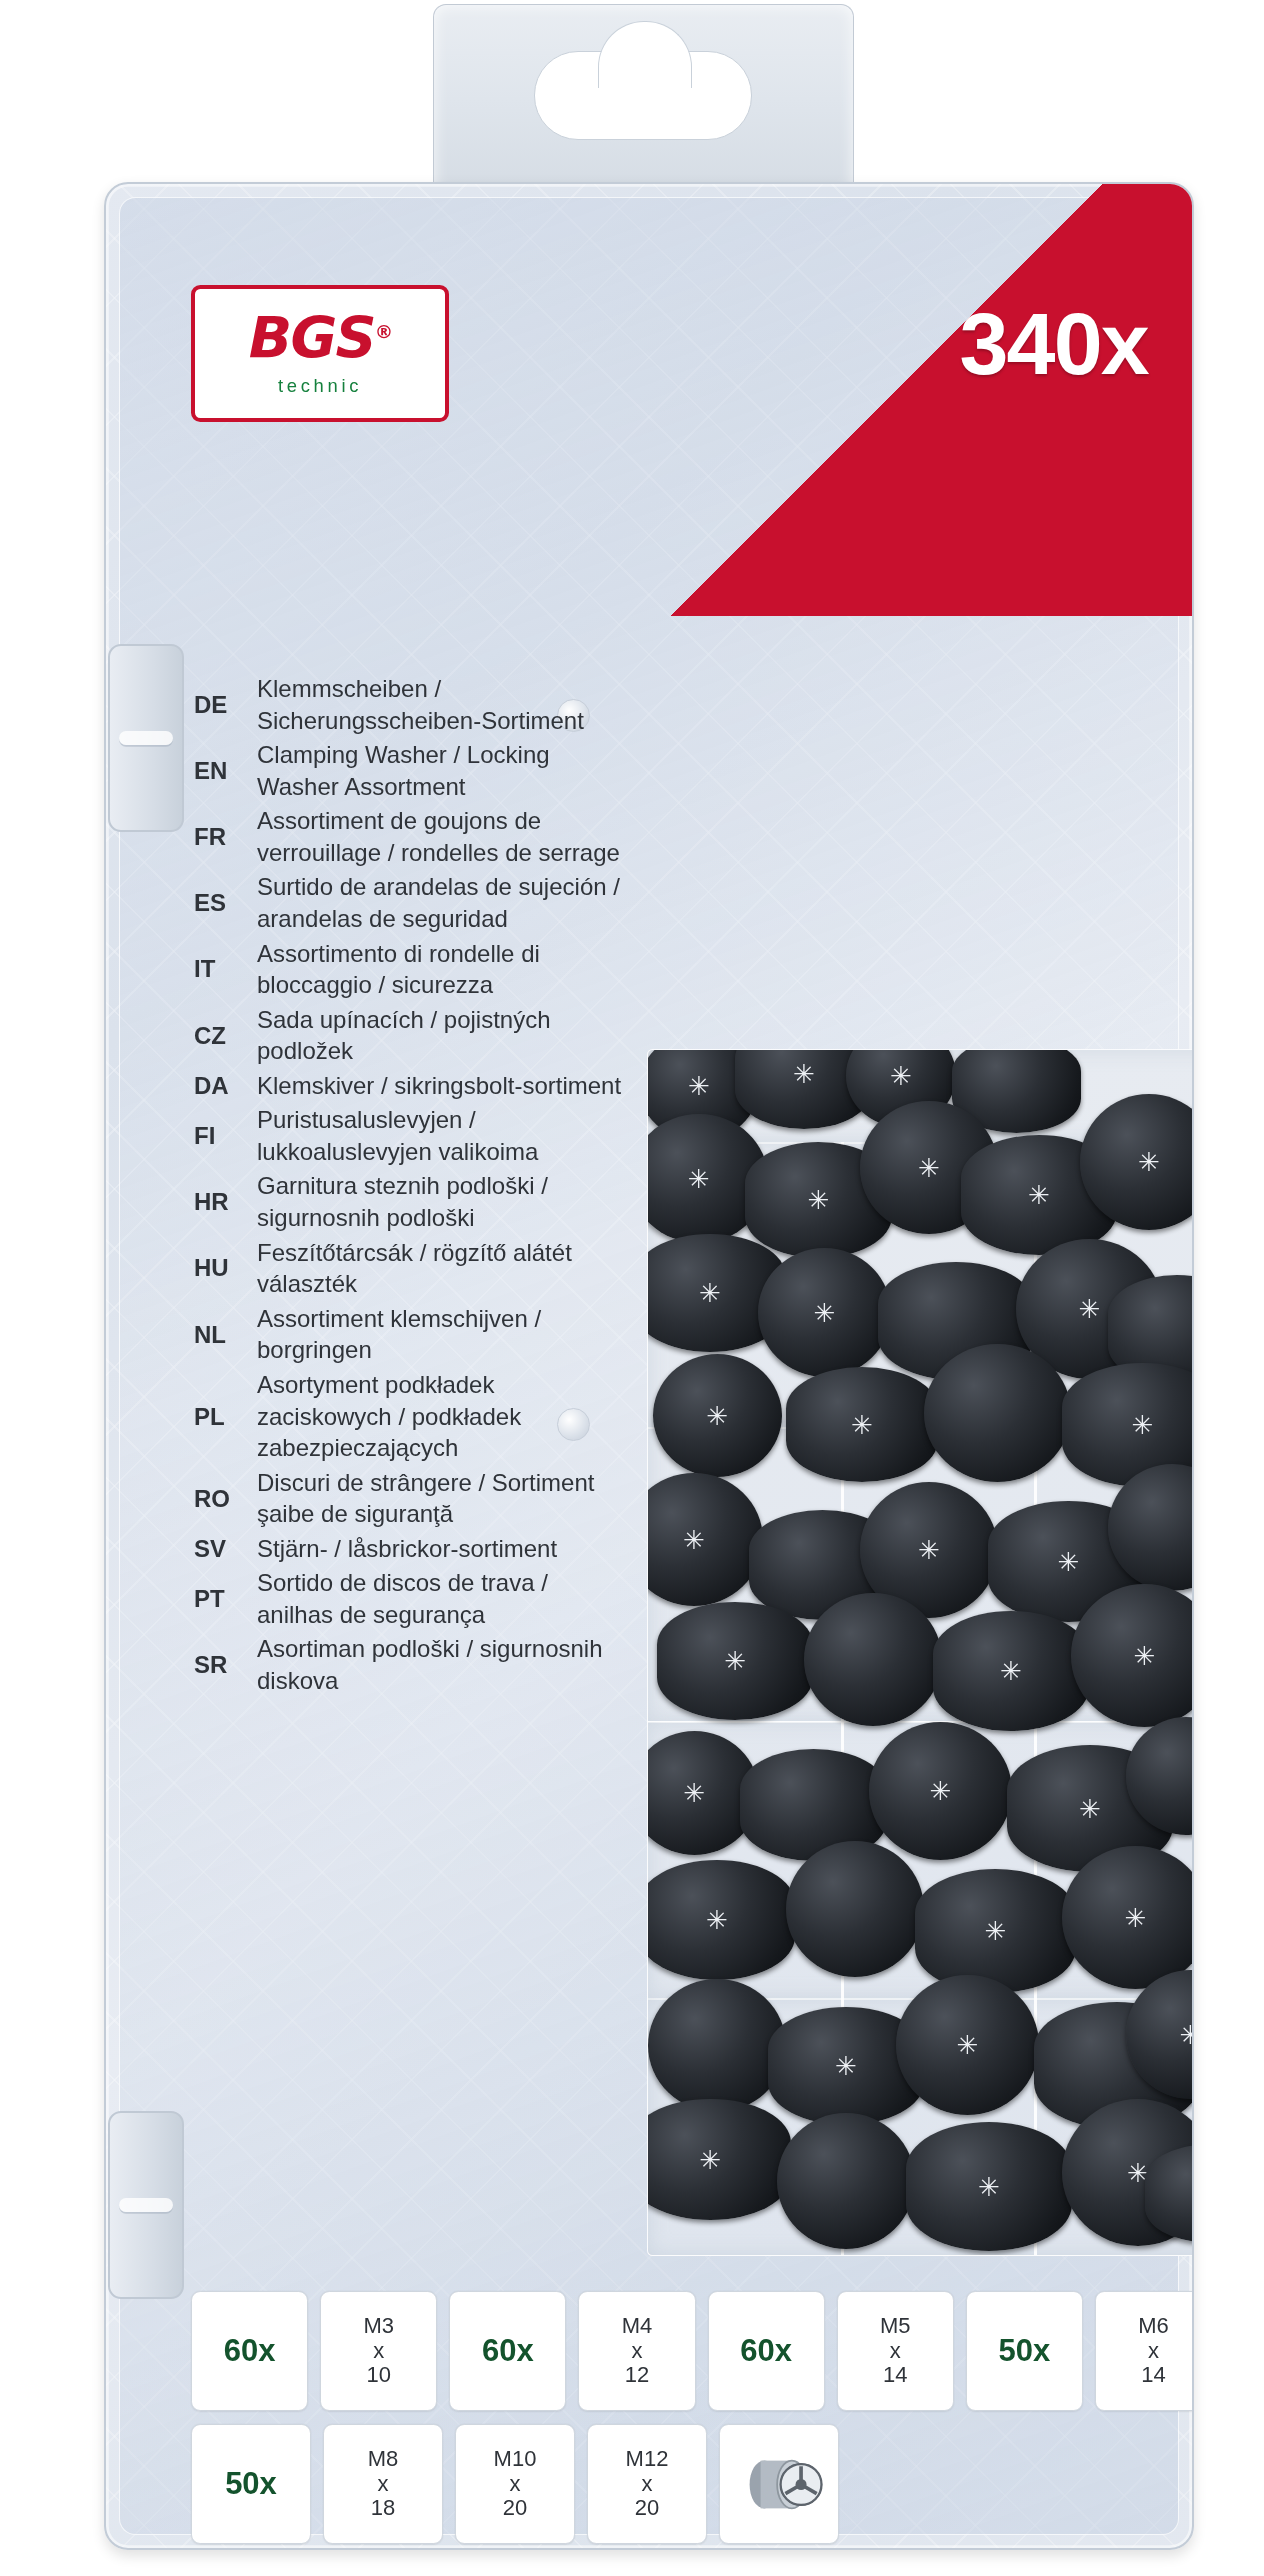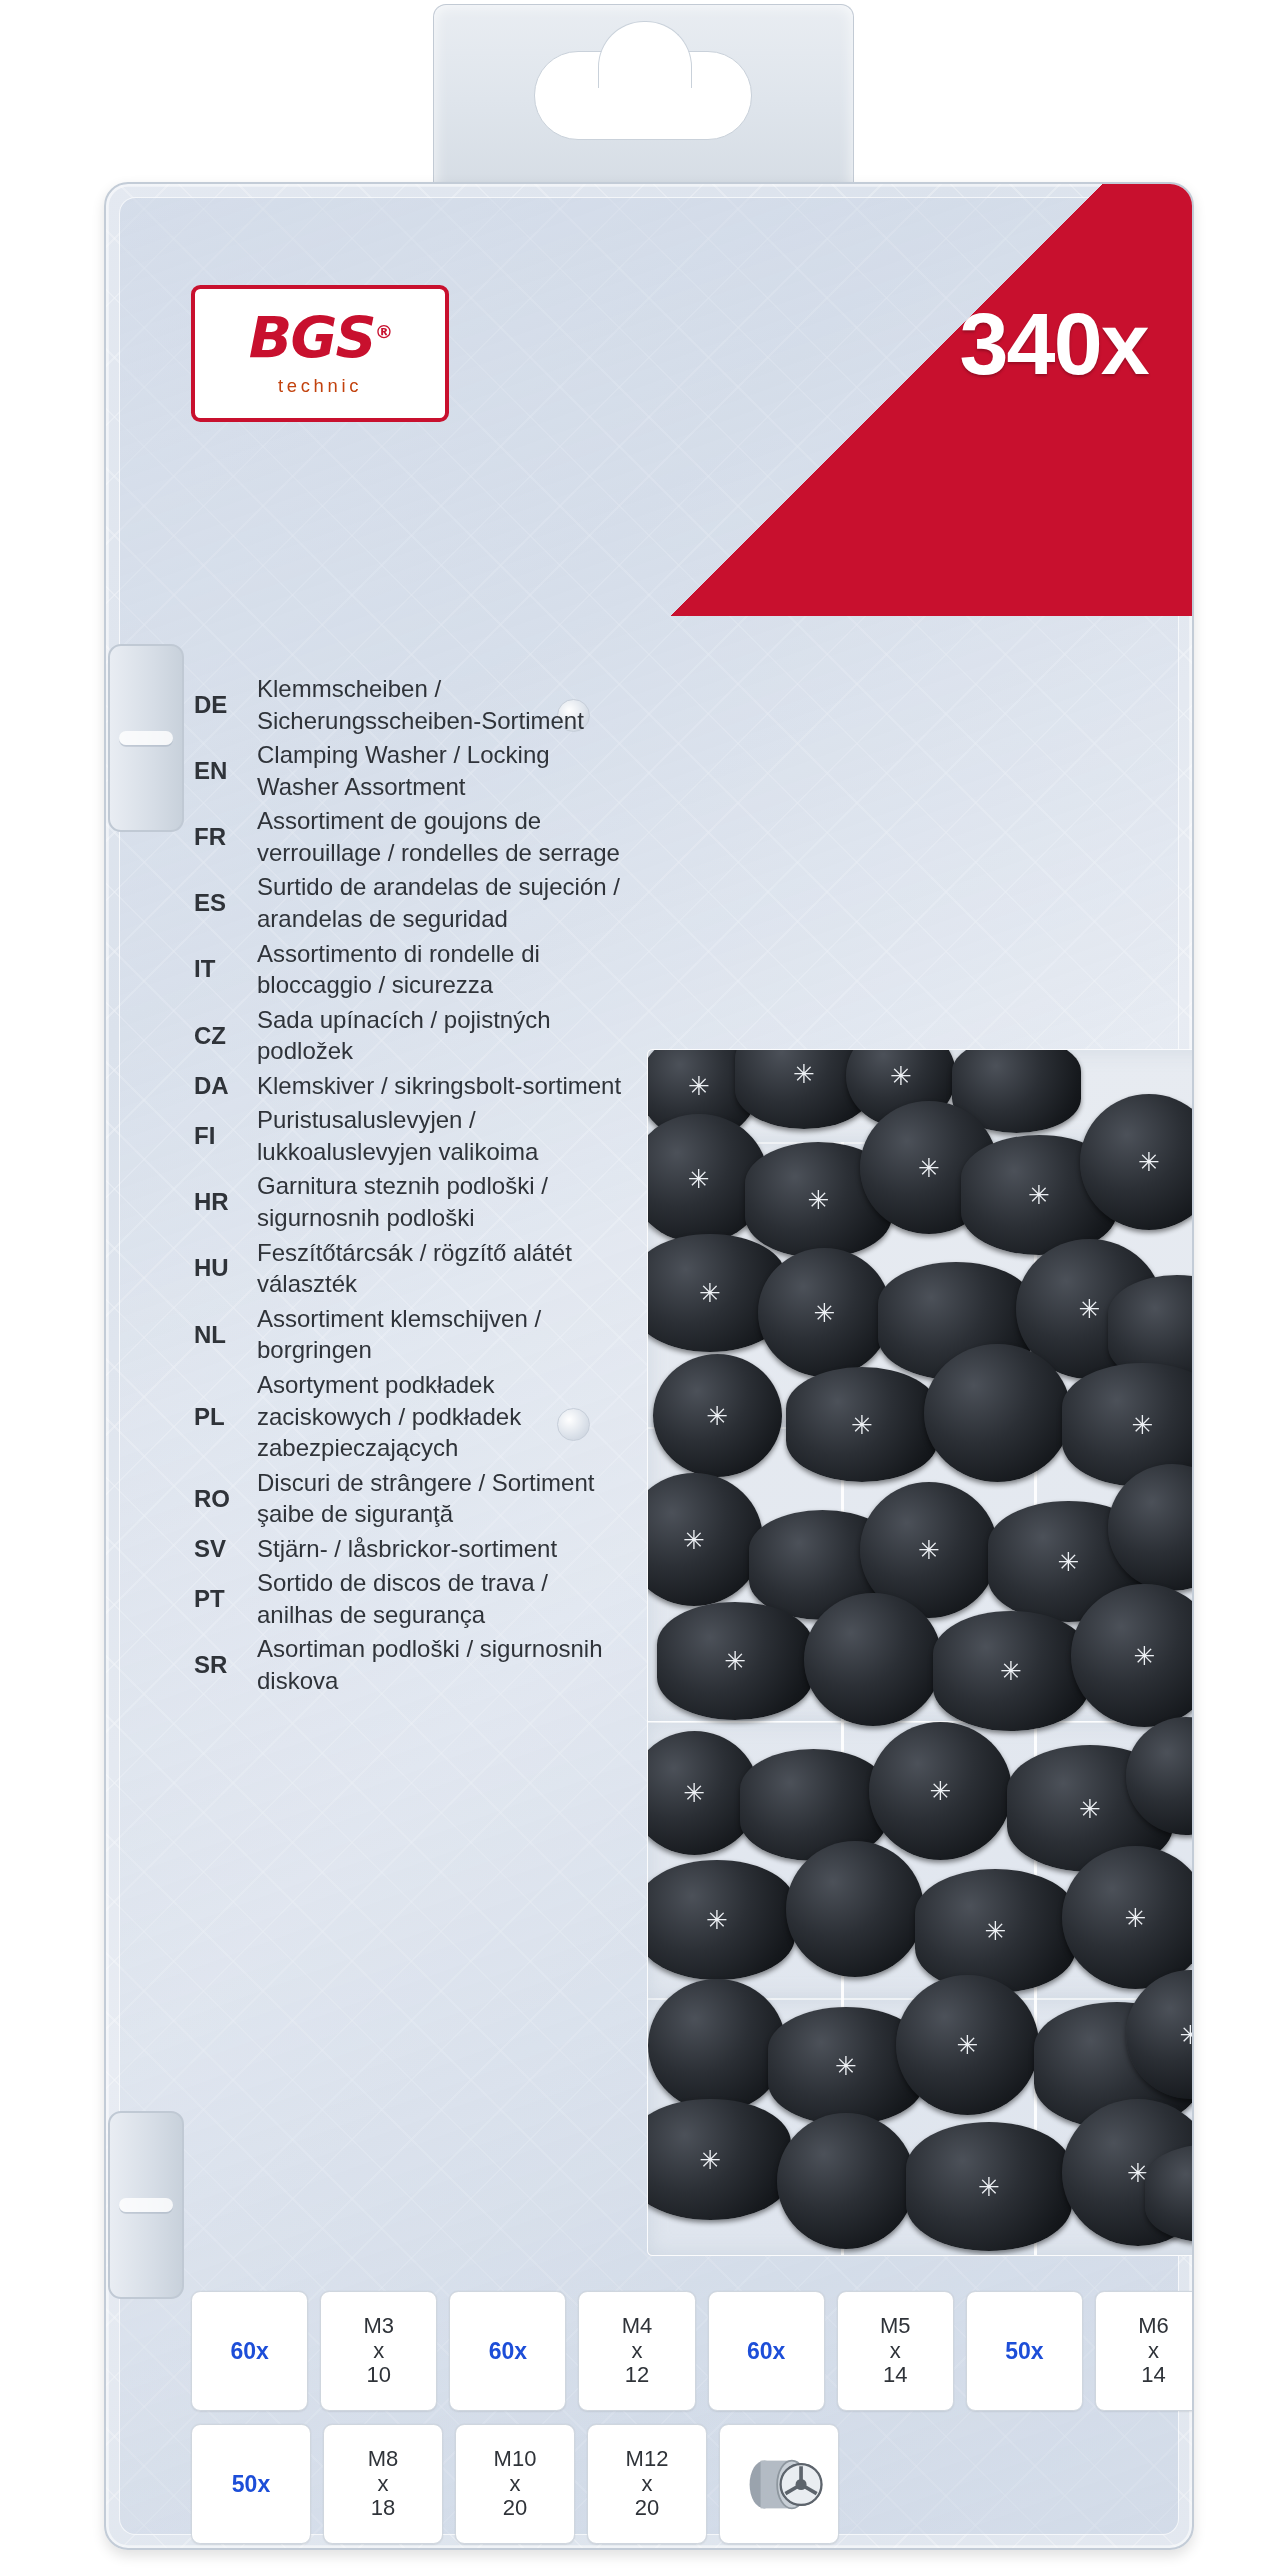--- a/index.html
+++ b/index.html
@@ -158,21 +158,21 @@
     color: #c8102e;
     line-height: 1;
     letter-spacing: -1.8px;
   }
   .logo-reg {
     font-size: 18.4px;
     vertical-align: super;
   }
   .logo-sub {
     font-size: 18.4px;
-    color: #c2410c;
+    color: #15803d;
     letter-spacing: 3.7px;
     margin-top: 8px;
   }
 
   
   .lang-list {
     position: absolute;
     left: 88px;
     top: 489px;
     width: 432px;
@@ -259,23 +259,23 @@
     background: #ffffff;
     border: 1.8px solid #cfd6de;
     border-radius: 9.2px;
     display: flex;
     align-items: center;
     justify-content: center;
     text-align: center;
     box-shadow: 0 0.9px 1.8px rgba(0,0,0,0.08);
   }
   .cell .qty {
-    font-size: 23px;
+    font-size: 31px;
     font-weight: bold;
-    color: #1d4ed8;
+    color: #14532d;
   }
   .cell .size {
     font-size: 22px;
     color: #2f3339;
     line-height: 1.12;
   }
   .cell.icon-cell svg { display: block; }
 
   
   .lid-screw {

